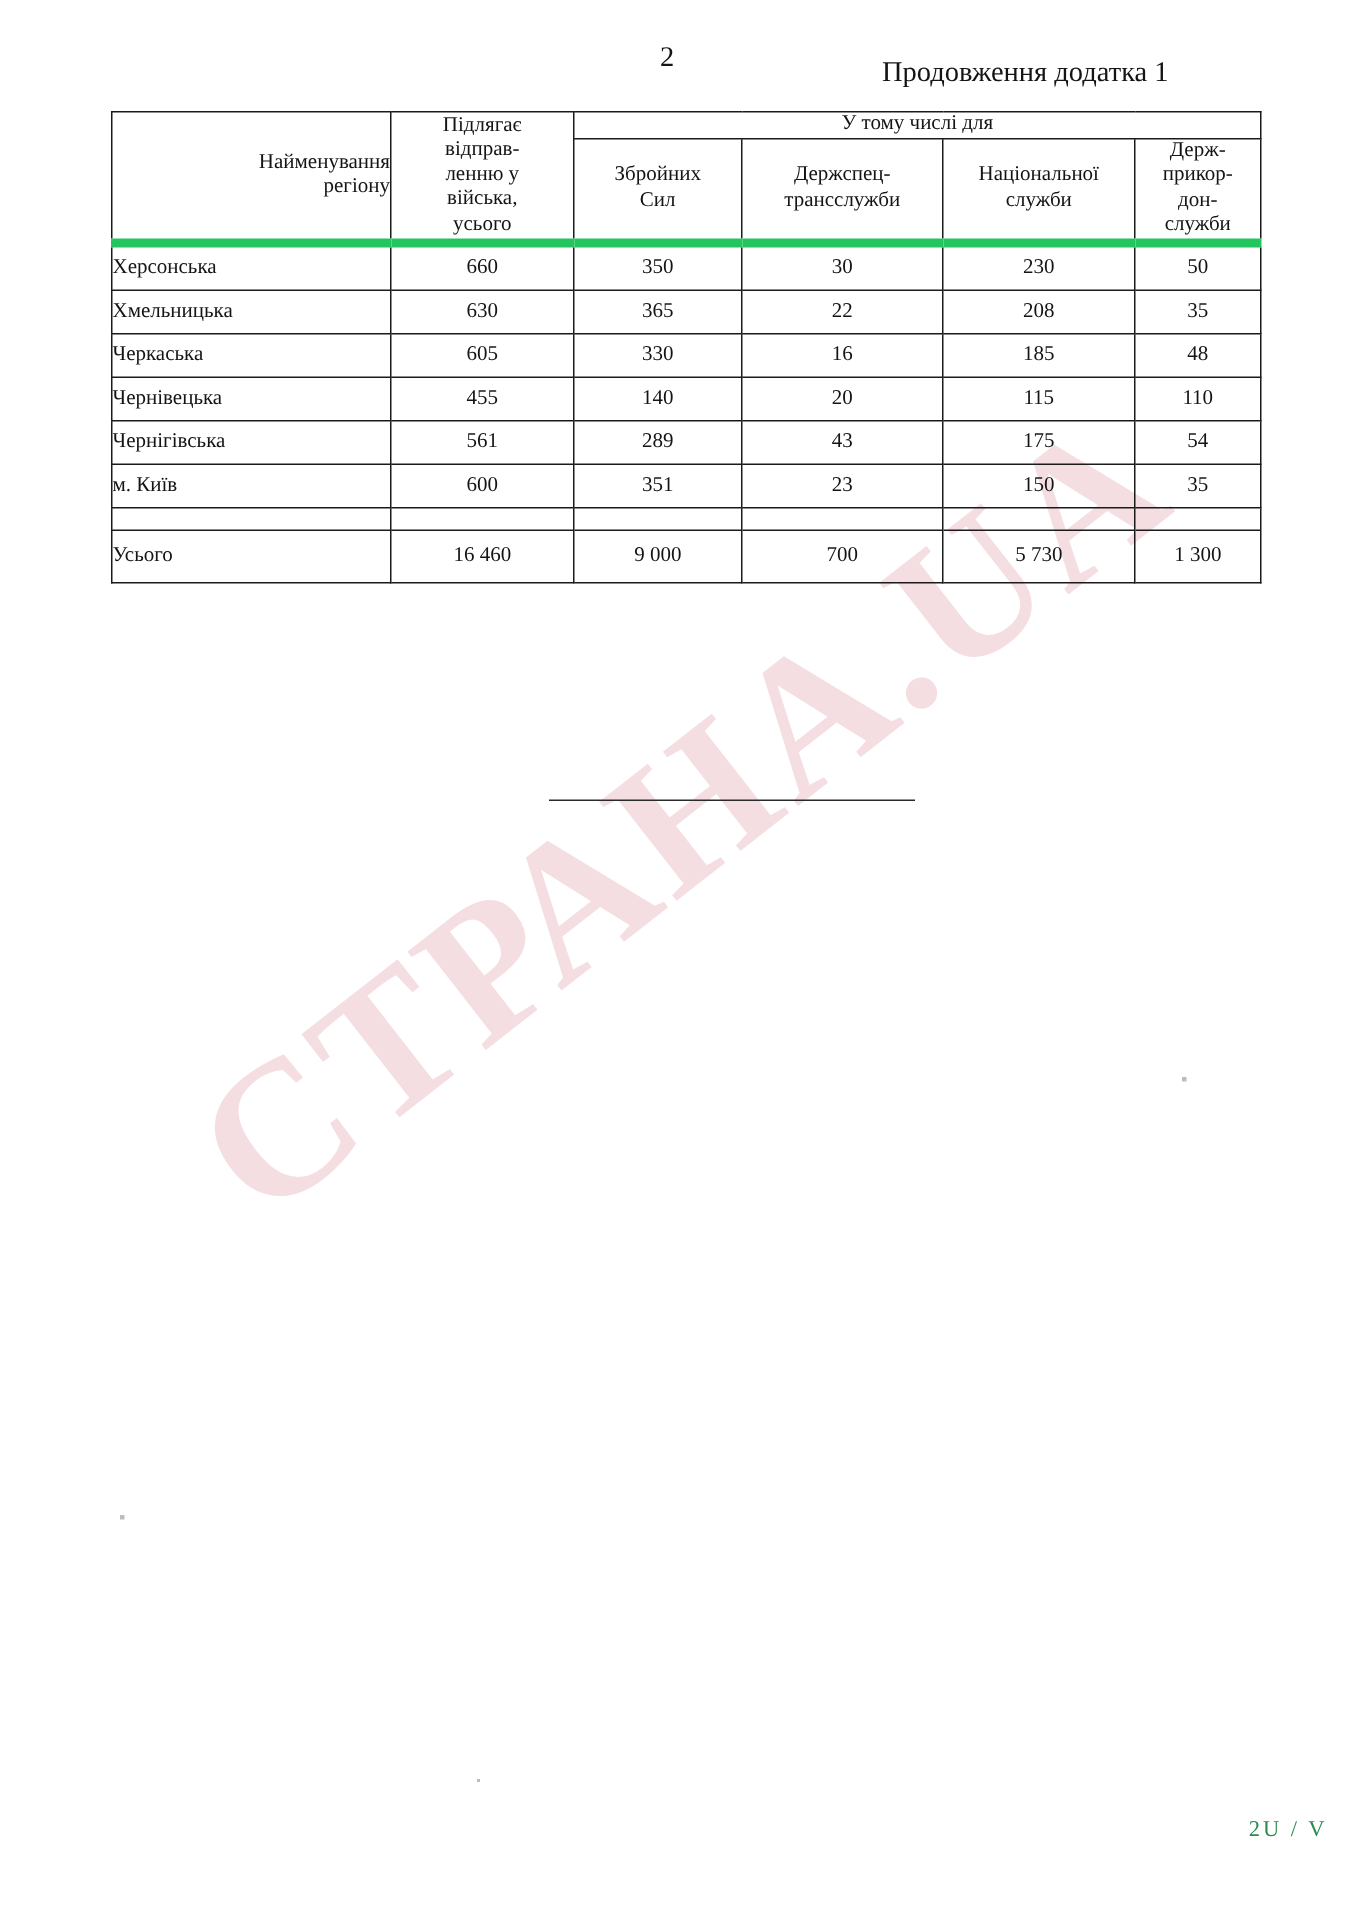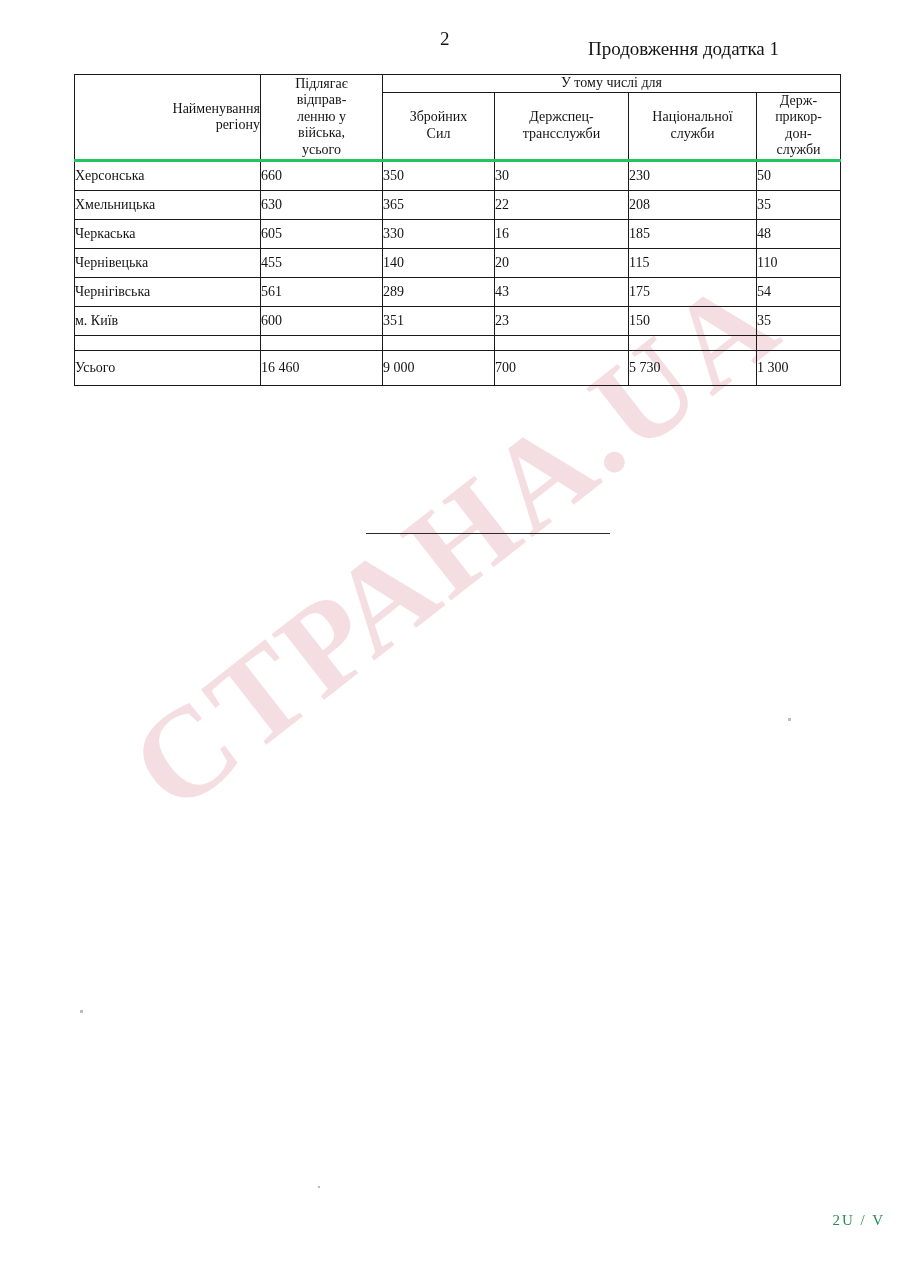--- a/index.html
+++ b/index.html
@@ -111,30 +111,31 @@
   td.region {
     text-align: left;
     padding: 3px 0 3px 6px;
     font-size: 19px;
     border-left: 1px solid #1a1a1a;
     border-right: 1px solid #1a1a1a;
     border-top: 0;
     border-bottom: 0;
   }
   td.num {
+    text-align: center;
     font-size: 19px;
     padding: 3px 0;
     border-left: 1px solid #1a1a1a;
     border-right: 1px solid #1a1a1a;
     border-top: 0;
     border-bottom: 0;
   }
   tr.data-row td { height: 28px; }
 
-  tr.first-data td { border-top: 3px solid #22c55e; }
+  tr.first-data td { border-top: 6px solid #22c55e; }
 
   
   tr.spacer td {
     height: 14px;
     border-top: 0;
     border-bottom: 0;
     border-left: 1px solid #1a1a1a;
     border-right: 1px solid #1a1a1a;
   }
   tr.spacer td.rule-under {

